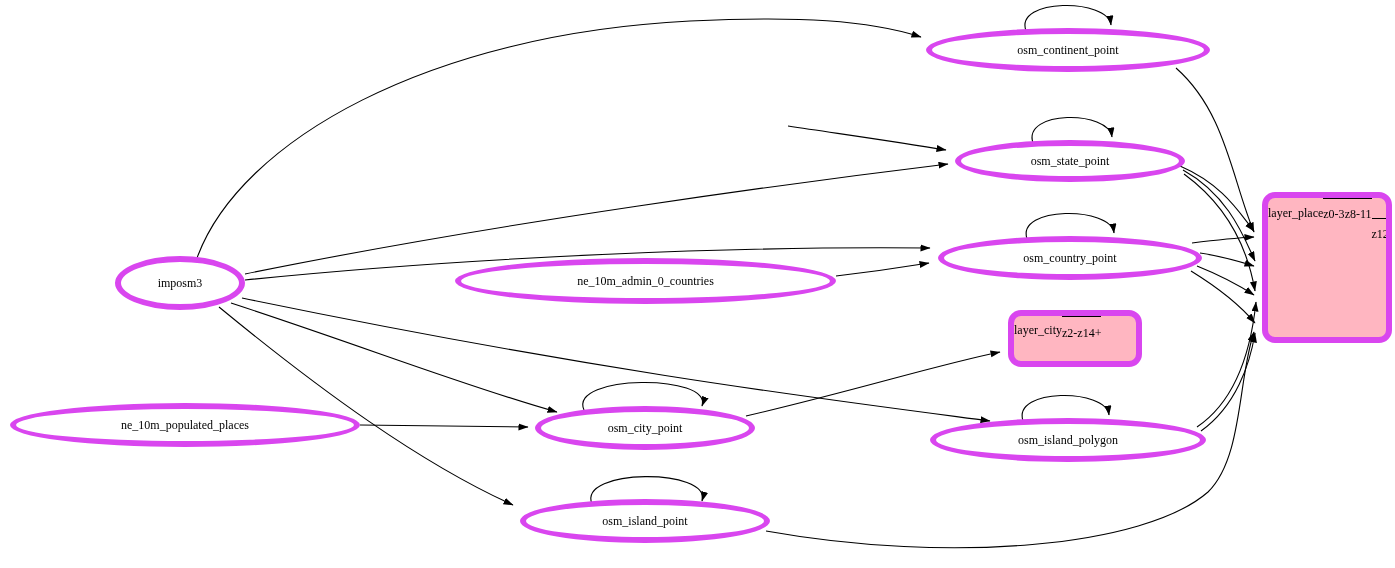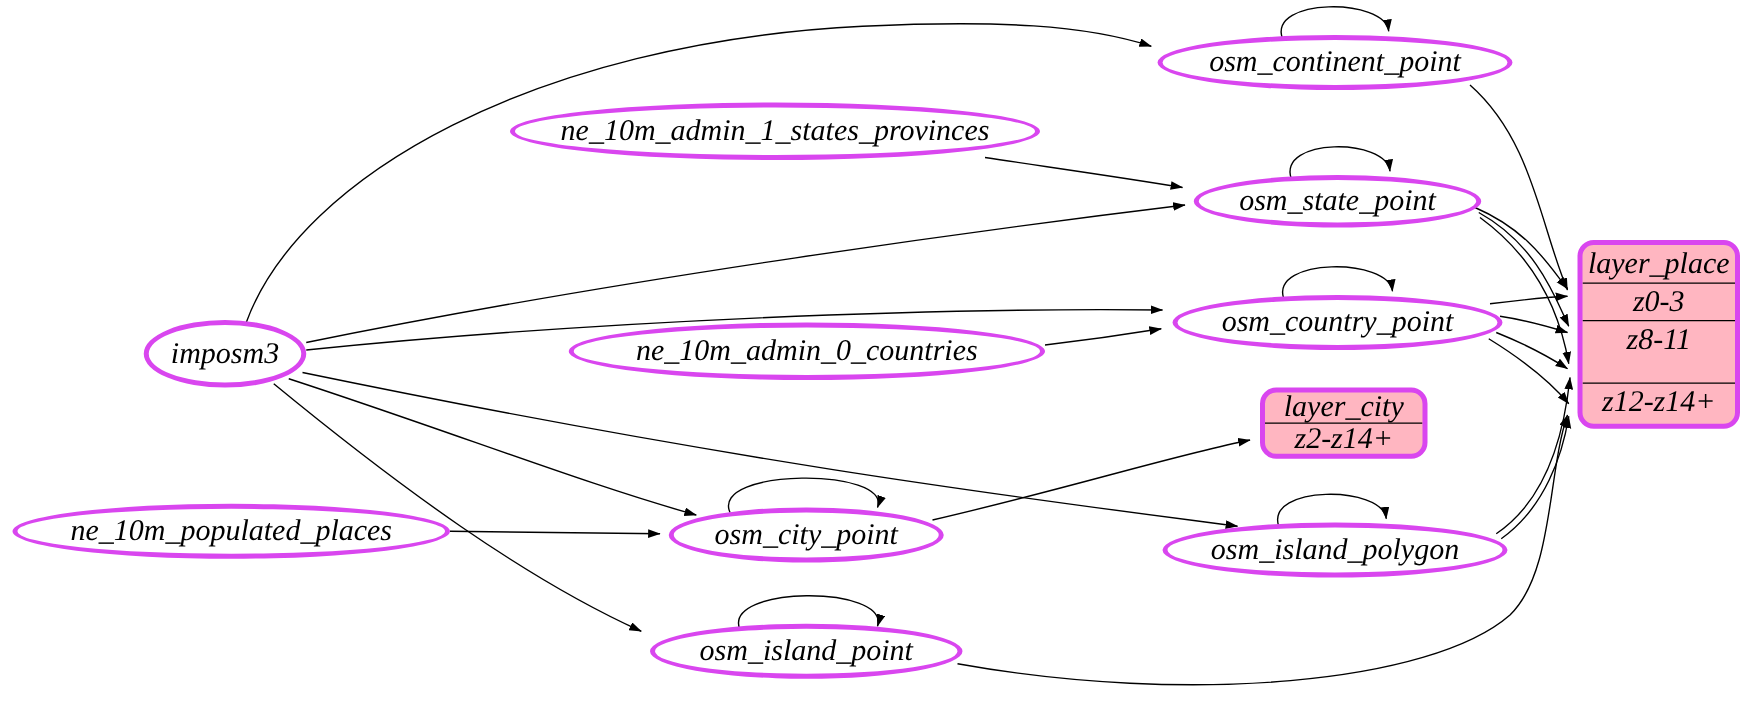--- a/index.html
+++ b/index.html
@@ -3,27 +3,26 @@
 <meta charset="utf-8">
 <style>
   html,body{margin:0;padding:0;background:#fff;}
   #canvas{
     position:relative;width:1395px;height:568px;background:#fff;
     font-family:"Liberation Serif","DejaVu Serif",serif;color:#000;overflow:hidden;
   }
   #edge-layer{position:absolute;left:0;top:0;width:1395px;height:568px;z-index:1;}
   .node{
     position:absolute;z-index:2;display:flex;align-items:center;justify-content:center;
-    box-sizing:border-box;background:#fff;border:4px solid #d946ef;font-size:24px;line-height:1;
+    box-sizing:border-box;background:#fff;border:6px solid #d946ef;font-size:12px;line-height:1;
     white-space:nowrap;
-    font-style:italic;
   }
   .ellipse{border-radius:50%;}
   .record{
-    flex-direction:column;align-items:stretch;justify-content:flex-start;
+    flex-direction:row;align-items:stretch;justify-content:flex-start;
     border-radius:13px;padding:0;overflow:hidden;
   }
   .record .row{
     display:flex;align-items:center;justify-content:center;box-sizing:border-box;
     border-top:1px solid #000;
   }
   .record .row:first-child{border-top:none;}
   .edge{fill:none;stroke:#000;stroke-width:1.1px;}
 </style>
 </head>
@@ -66,23 +65,20 @@
     <path class="edge" d="M 1191,271 C 1225,292 1245,311 1255,323" marker-end="url(#arrow)"></path>
     <path class="edge" d="M 1197,427 C 1240,398 1252,340 1256,302" marker-end="url(#arrow)"></path>
     <path class="edge" d="M 1201,431 C 1236,406 1250,364 1255,333" marker-end="url(#arrow)"></path>
     <path class="edge" d="M 766,531 C 950,564 1145,547 1208,492 C 1243,458 1238,378 1254,332" marker-end="url(#arrow)"></path>
   </svg>
 
   <div class="node ellipse" style="left:115px;top:256px;width:130px;height:54px;text-align:right;">
     <span>imposm3</span>
   </div>
 
-  <div class="node ellipse" style="left:408px;top:82px;width:424px;height:46px;">
-    <span>ne_10m_admin_1_states_provinces</span>
-  </div>
 
   <div class="node ellipse" style="left:455px;top:258px;width:381px;height:46px;">
     <span>ne_10m_admin_0_countries</span>
   </div>
 
   <div class="node ellipse" style="left:10px;top:403px;width:350px;height:44px;justify-content:center;">
     <span>ne_10m_populated_places</span>
   </div>
 
   <div class="node ellipse" style="left:926px;top:28px;width:284px;height:44px;">

